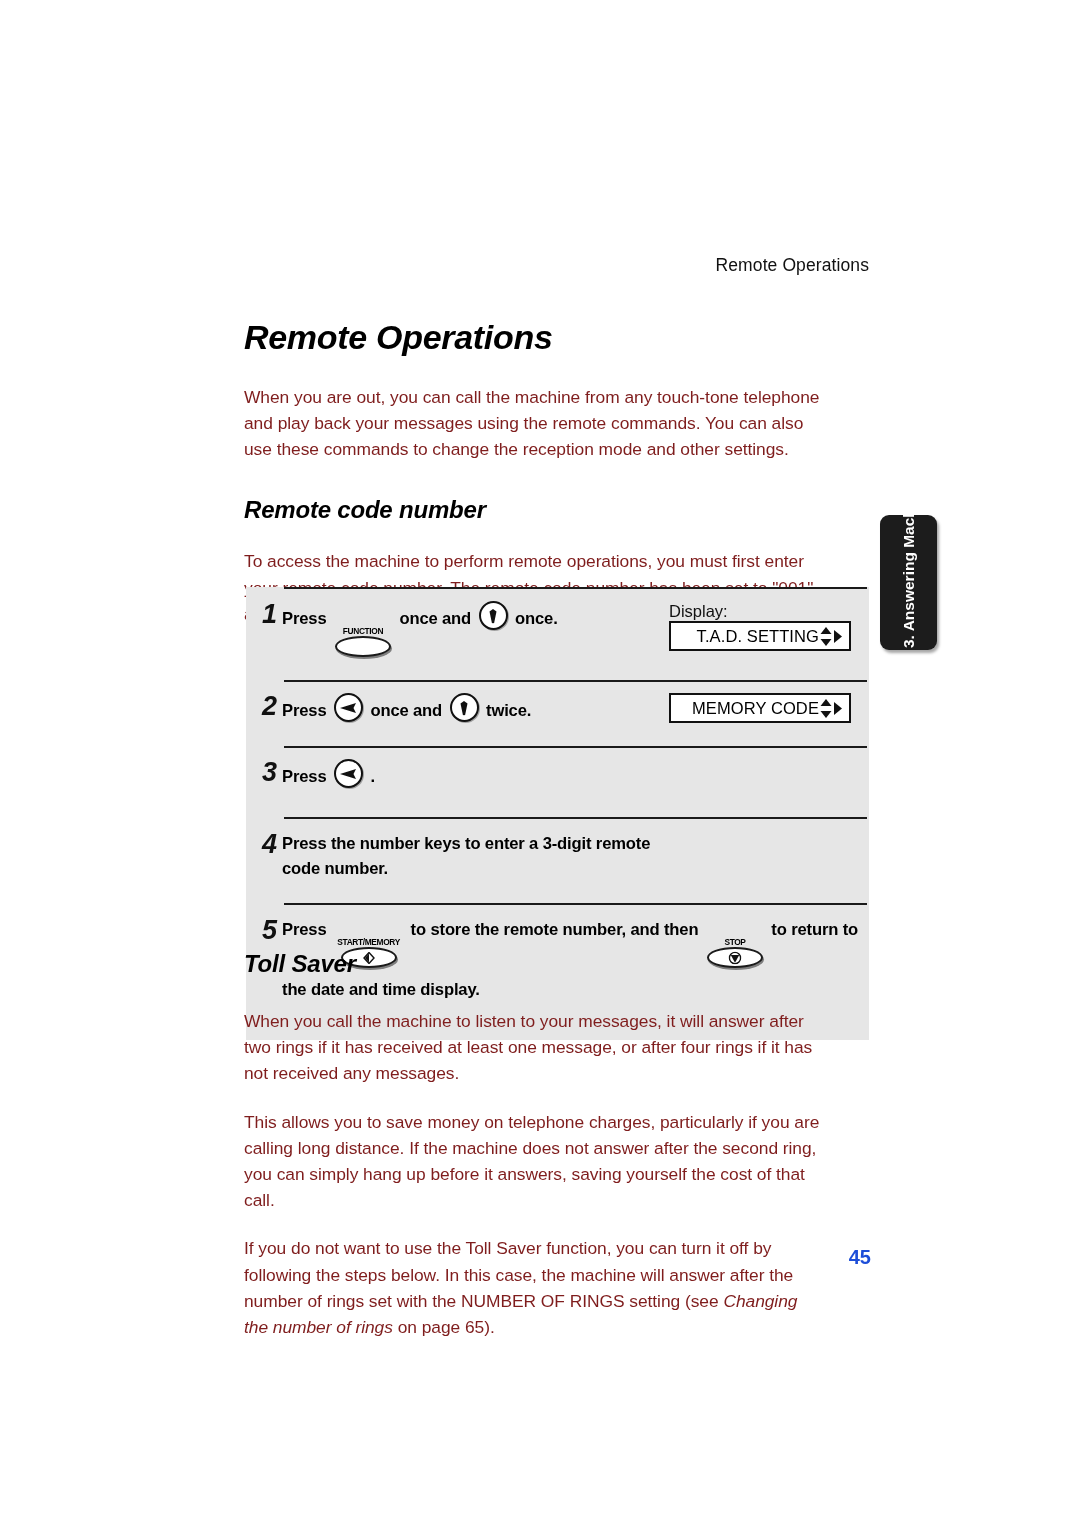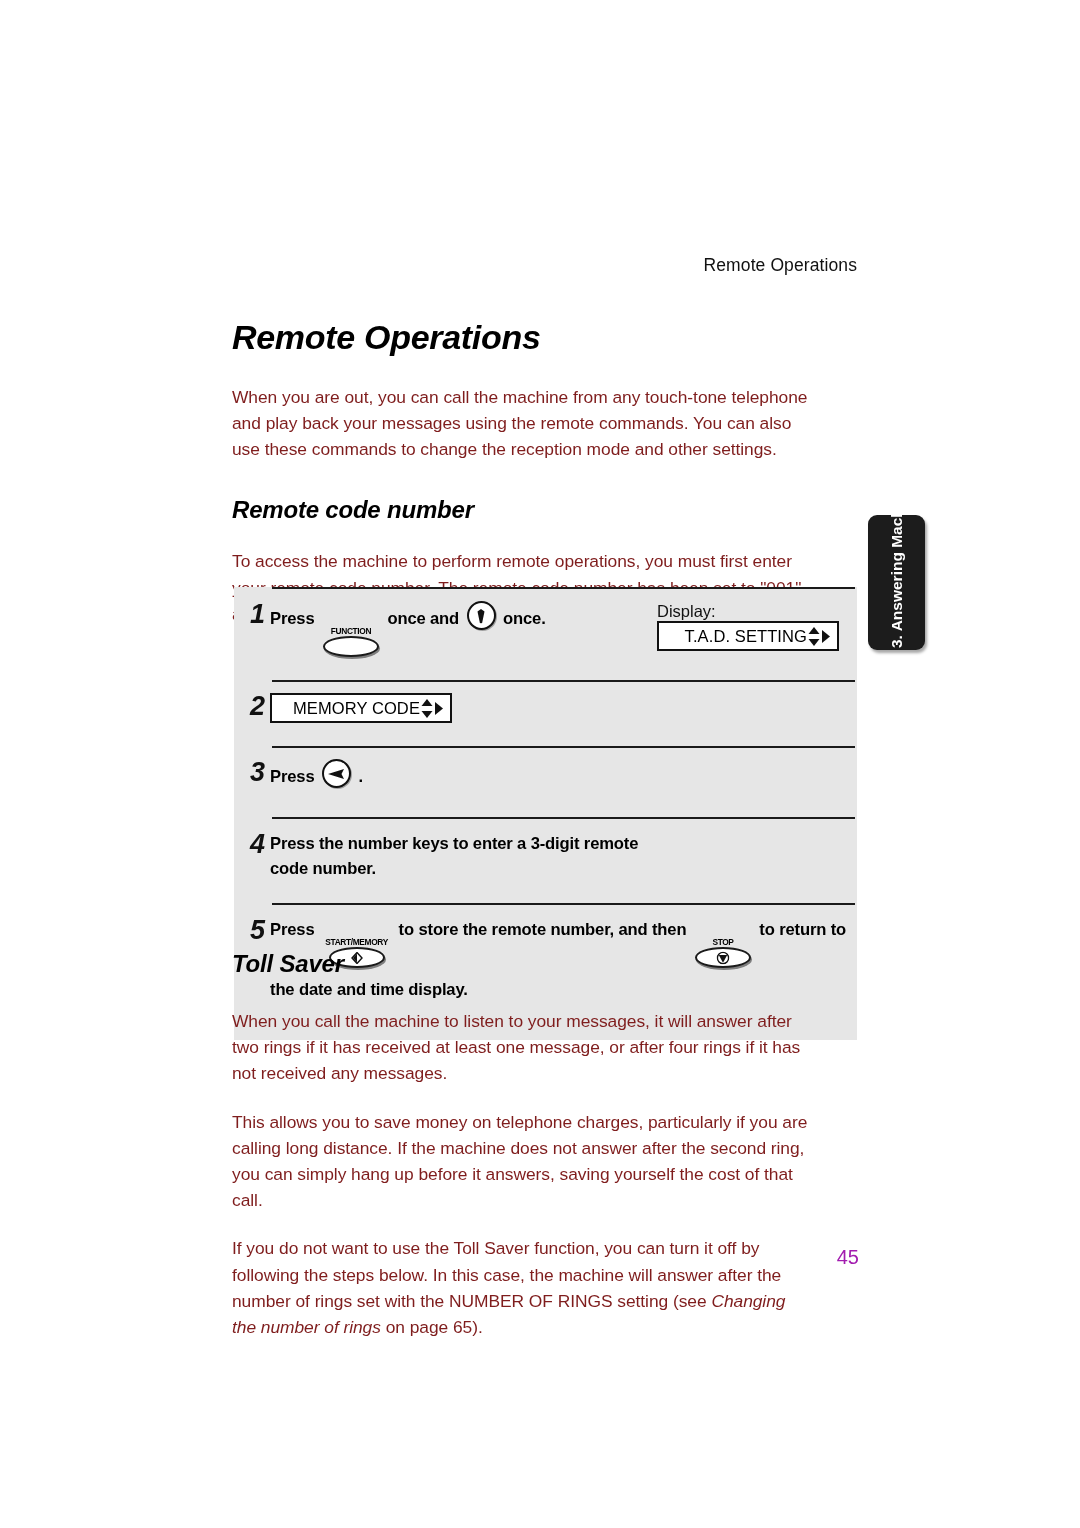--- a/index.html
+++ b/index.html
@@ -12,21 +12,21 @@
     height: 1528px;
     position: relative;
     font-family: "Liberation Sans", sans-serif;
     color: #000000;
     overflow: hidden;
   }
 
   
   .page {
     position: absolute;
-    left: 4px; top: 0;
+    left: 16px; top: 0;
     width: 984px;
     height: 1528px;
     background: #ffffff;
   }
 
   
   .running-header {
     position: absolute;
     left: 0;
     top: 255px;
@@ -247,22 +247,22 @@
   }
 
   
   .page-number {
     position: absolute;
     left: 0;
     top: 1246px;
     width: 855px;
     text-align: right;
     font-size: 20px;
-    font-weight: normal;
-    color: #a21caf;
+    font-weight: bold;
+    color: #1d4ed8;
   }
 
   .it { font-style: italic; }
 </style>
 </head>
 <body>
 
 <div class="page">
 
   <div class="running-header">Remote Operations</div>
@@ -327,20 +327,39 @@
             </span>
           </div>
         </div>
       </div>
     </div>
 
     <div class="step-row" style="padding-top:13px;padding-bottom:13px;min-height:40px;">
       <div class="step-rule"></div>
       <div class="step-inner">
         <div class="step-num">2</div>
+        <div class="step-body">
+          <span class="run">Press</span>
+
+          <span class="key-circle">
+            <svg width="17" height="11" viewBox="0 0 17 11">
+              <path d="M0.5 5.5 L16.5 0.5 L14 5.5 L16.5 10.5 Z" fill="#111"></path>
+            </svg>
+          </span>
+
+          <span class="run">once and</span>
+
+          <span class="key-circle">
+            <svg width="13" height="15" viewBox="0 0 13 15">
+              <path d="M6.5 0.5 L10 3 L7.6 14.5 L6.5 15 L5.4 14.5 L3 3 Z" fill="#111"></path>
+            </svg>
+          </span>
+
+          <span class="run">twice.</span>
+        </div>
         <div class="step-display">
           <div class="lcd">
             <span class="lcd-text">MEMORY CODE</span>
             <span class="lcd-arrows">
               <svg width="14" height="19" viewBox="0 0 14 19">
                 <path d="M7 0 L12.5 7 L1.5 7 Z" fill="#111"></path>
                 <path d="M7 19 L12.5 12 L1.5 12 Z" fill="#111"></path>
               </svg>
               <svg width="10" height="19" viewBox="0 0 10 19">
                 <path d="M1 3 L9 9.5 L1 16 Z" fill="#111"></path>

